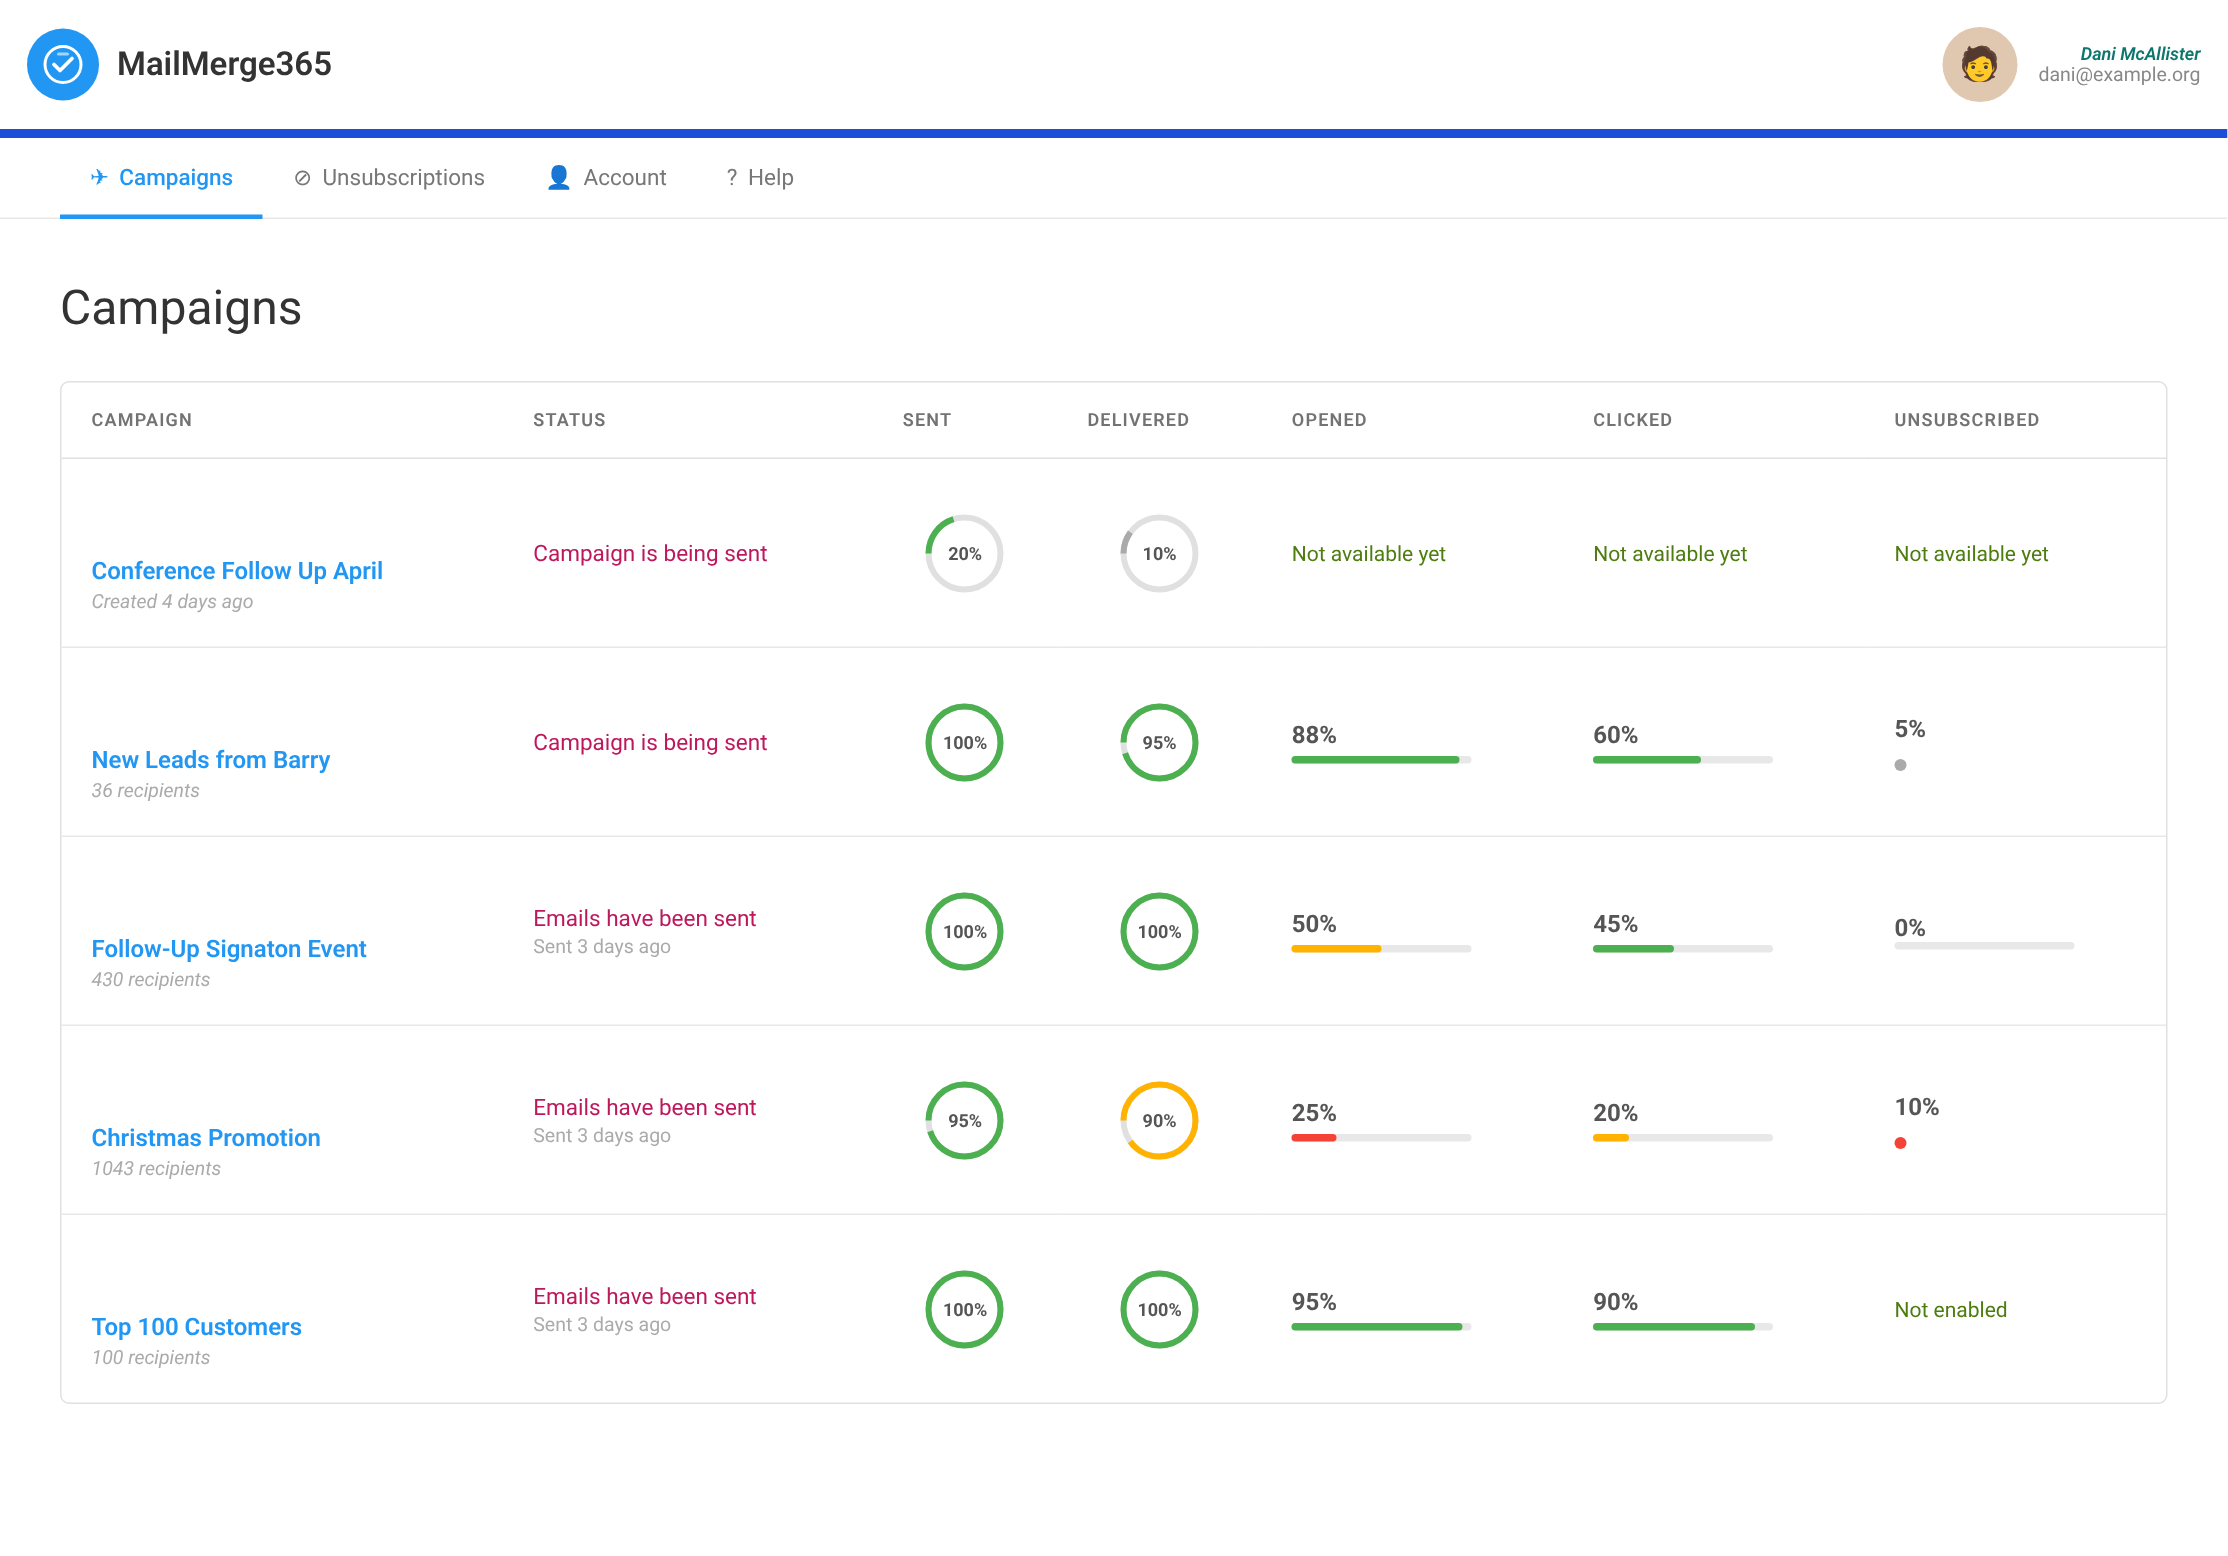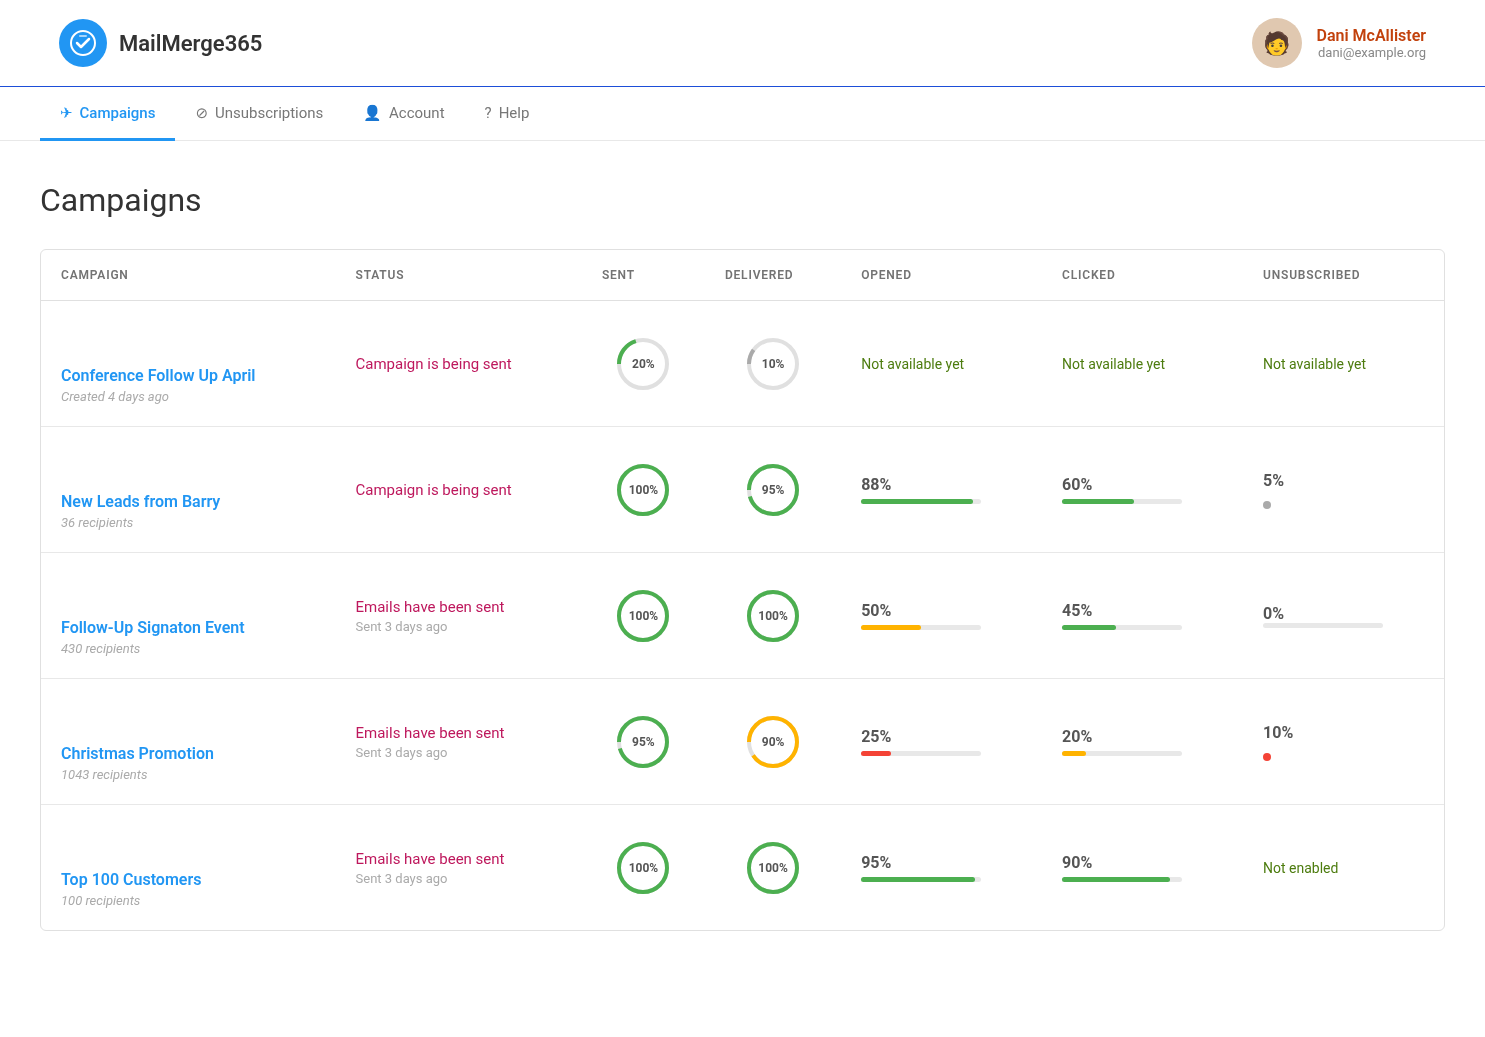--- a/index.html
+++ b/index.html
@@ -1,36 +1,36 @@
 <!DOCTYPE html>
 <html><head>
   <meta charset="utf-8">
   <style>
     * { box-sizing: border-box; margin: 0; padding: 0; }
     body { font-family: -apple-system, BlinkMacSystemFont, 'Segoe UI', Roboto, sans-serif; background: #fff; color: #333; min-height: 1037px; width: 1485px; }
 
     
     .header {
       display: flex; align-items: center; justify-content: space-between;
-      padding: 18px 59px; border-bottom: 1px solid #1d4ed8;
+      padding: 18px 18px; border-bottom: 6px solid #1d4ed8;
     }
     .logo-area { display: flex; align-items: center; gap: 12px; }
     .logo-icon {
       width: 48px; height: 48px; background: #2196f3; border-radius: 50%;
       display: flex; align-items: center; justify-content: center; color: #fff; font-size: 20px;
     }
     .logo-text { font-size: 22px; font-weight: 600; color: #333; }
     .user-area { display: flex; align-items: center; gap: 14px; }
     .avatar {
       width: 50px; height: 50px; border-radius: 50%; overflow: hidden;
       background: #e0c8b0; display: flex; align-items: center; justify-content: center;
       font-size: 22px;
     }
     .user-info { text-align: right; }
-    .user-name { font-size: 16px; font-weight: 600; color: #c2410c; }
+    .user-name { font-size: 12px; font-weight: 600; color: #0f766e; font-style: italic; }
     .user-email { font-size: 13px; color: #888; }
 
     
     .nav {
       display: flex; gap: 0; padding: 0 40px; border-bottom: 1px solid #e8e8e8;
     }
     .nav-item {
       display: flex; align-items: center; gap: 7px;
       padding: 16px 20px; font-size: 15px; color: #777; cursor: pointer;
       border-bottom: 3px solid transparent; position: relative; top: 1px;

